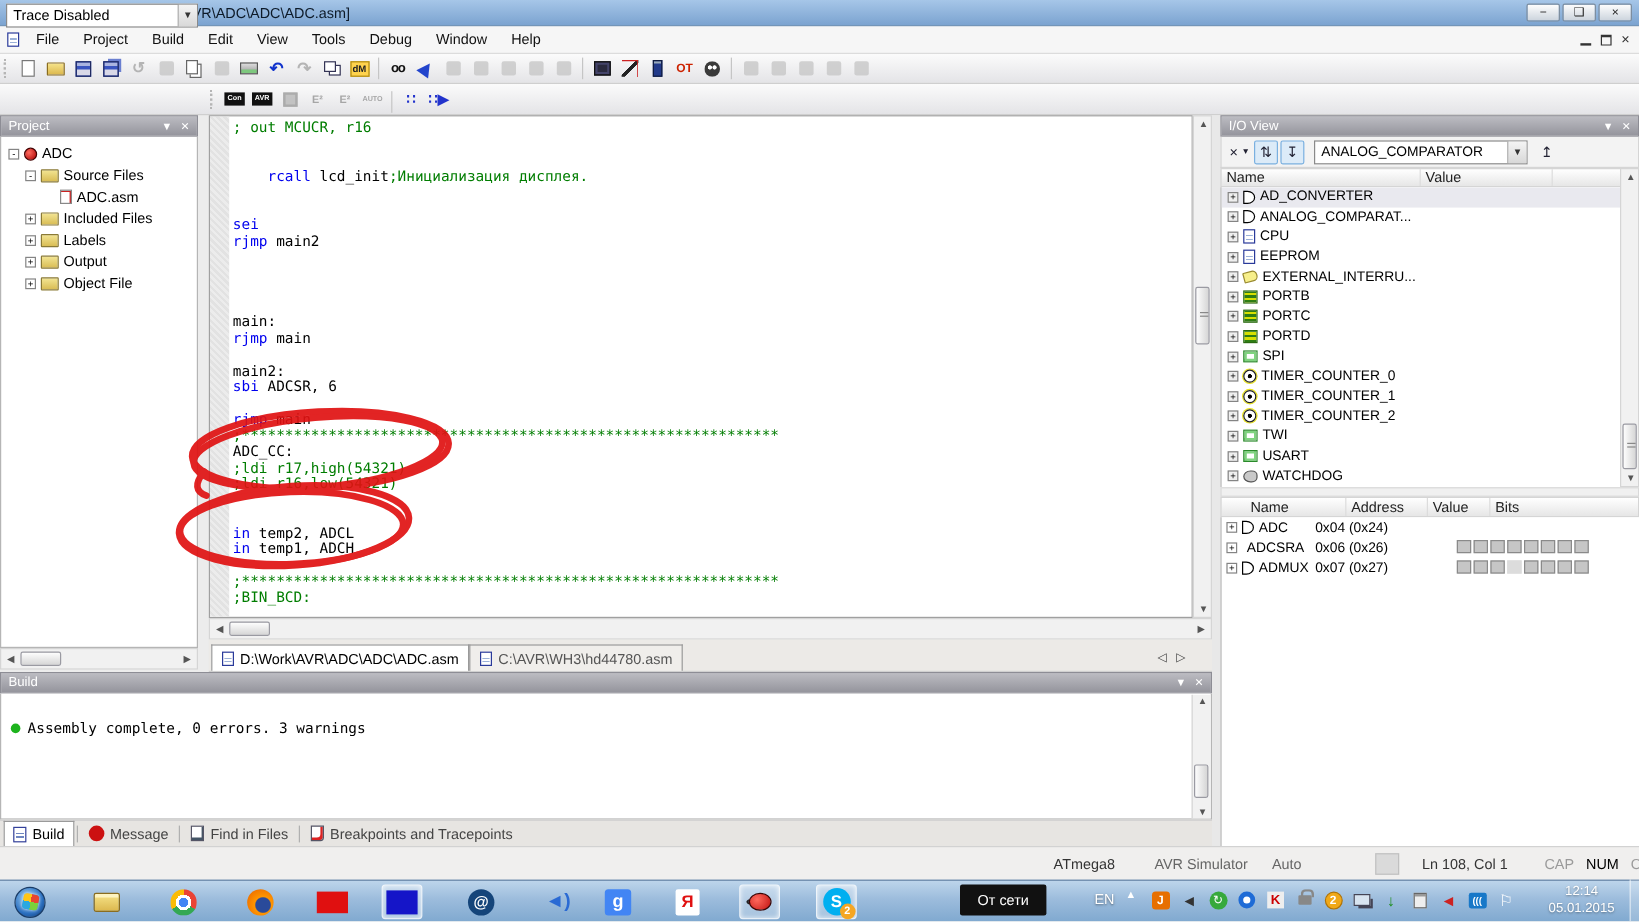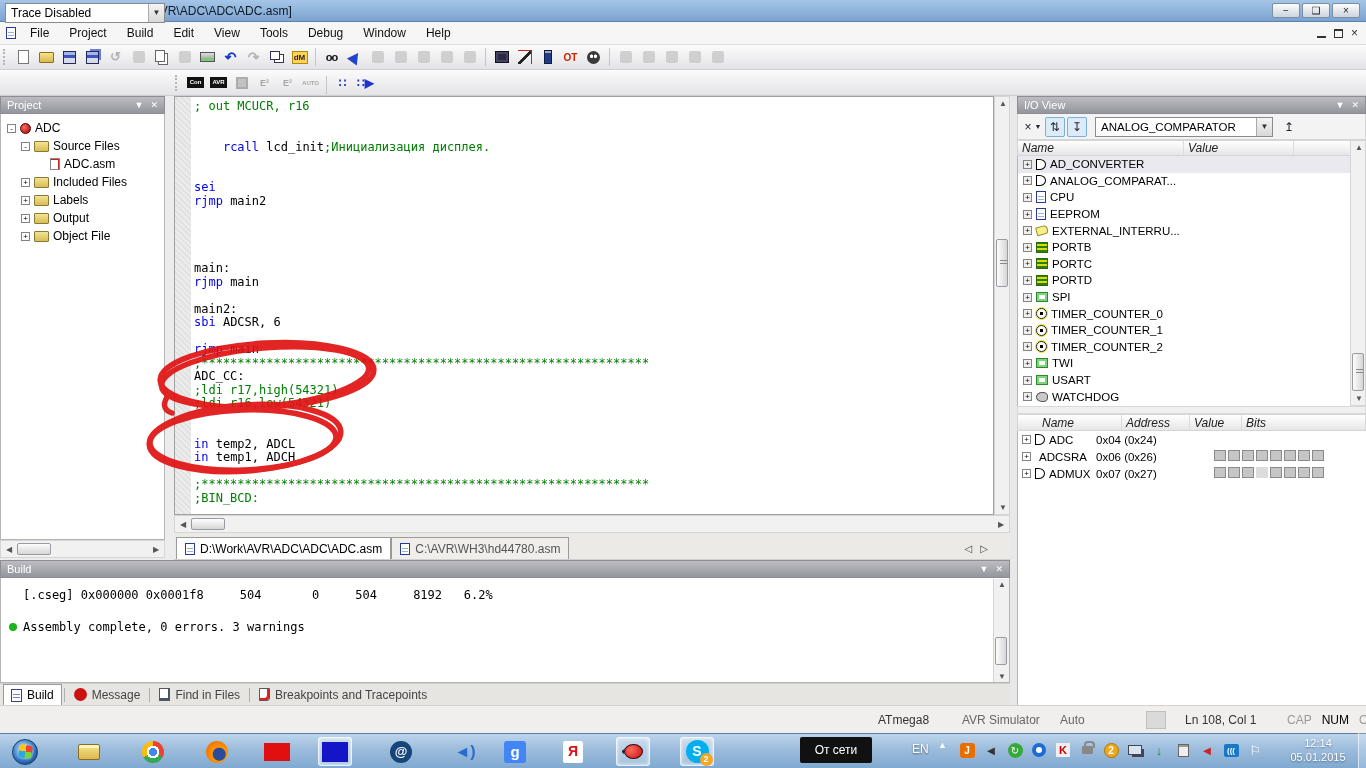--- a/index.html
+++ b/index.html
@@ -105,21 +105,21 @@
   .tabnav{position:absolute;right:14px;bottom:5px;color:#444;font-size:10px;letter-spacing:8px;}
   
   #annot{left:0;top:0;width:1366px;height:768px;pointer-events:none;}
   
   #io-head{left:1017px;top:96px;width:349px;height:18px;}
   #io-tools{left:1017px;top:114px;width:349px;height:26px;background:#f3f3f3;border:1px solid #d5d5d5;border-top:none;display:flex;align-items:center;padding-left:5px;}
   .iobtn{height:20px;min-width:20px;display:flex;align-items:center;justify-content:center;color:#223;font-size:12px;margin-right:2px;border-radius:2px;}
   .iobtn.tog{background:#dcebf8;border:1px solid #7ab0e0;}
   #io-combo{width:178px;height:20px;margin:0 6px;}
   .lvhead{background:linear-gradient(#ffffff,#e6e6e6);border:1px solid #d5d5d5;display:flex;align-items:center;color:#222;}
-  .lvcol{padding:2px 4px;border-right:1px solid #dcdcdc;height:100%;display:flex;align-items:center;font-style:italic;}
+  .lvcol{padding:2px 4px;border-right:1px solid #dcdcdc;height:100%;display:flex;align-items:center;}
   #io-cols{left:1017px;top:140px;width:349px;height:16px;}
   #io-tree{left:1017px;top:156px;width:333px;height:250px;background:#fff;border-left:1px solid #b5b5b5;overflow:hidden;}
   .iorow{display:flex;align-items:center;height:16.6px;white-space:nowrap;font-size:11.5px;}
   .iorow.sel{background:var(--sel);}
   .iorow .exp{margin-left:5px;background:#efefef;}
   #io-vscroll{left:1350px;top:140px;width:16px;height:266px;background:#f1f1f1;border:1px solid #d5d5d5;}
   #io-gap{left:1017px;top:406px;width:349px;height:8px;background:#f0f0f0;border:1px solid #d9d9d9;}
   #reg-cols{left:1017px;top:414px;width:349px;height:17px;}
   #reg-body{left:1017px;top:431px;width:349px;height:274px;background:#fff;border-left:1px solid #b5b5b5;}
   .regrow{display:flex;align-items:center;height:17px;font-size:11.5px;white-space:nowrap;}
@@ -589,21 +589,20 @@
 
   <div id="build-head" class="phead abs">
     <span>Build</span>
     <span class="sp"></span>
     <span class="hb">▼</span>
     <span class="hb">✕</span>
   </div>
   <div id="build-body" class="abs">
     <div style="height:8px"></div>
     <div id="build-lines">
-        <div class="bline">[.cseg] 0x000000 0x0001f8     504       0     504     8192   6.2%</div>
       </div>
     <div id="build-status">
       <span class="greendot"></span>
       <span>Assembly complete, 0 errors. 3 warnings</span>
     </div>
   </div>
   <div id="build-vscroll" class="abs">
     <div class="sarr" style="position:absolute;top:1px;left:0">▲</div>
     <div class="vthumb" style="top:58px;height:28px"></div>
     <div class="sarr" style="position:absolute;bottom:1px;left:0">▼</div>

